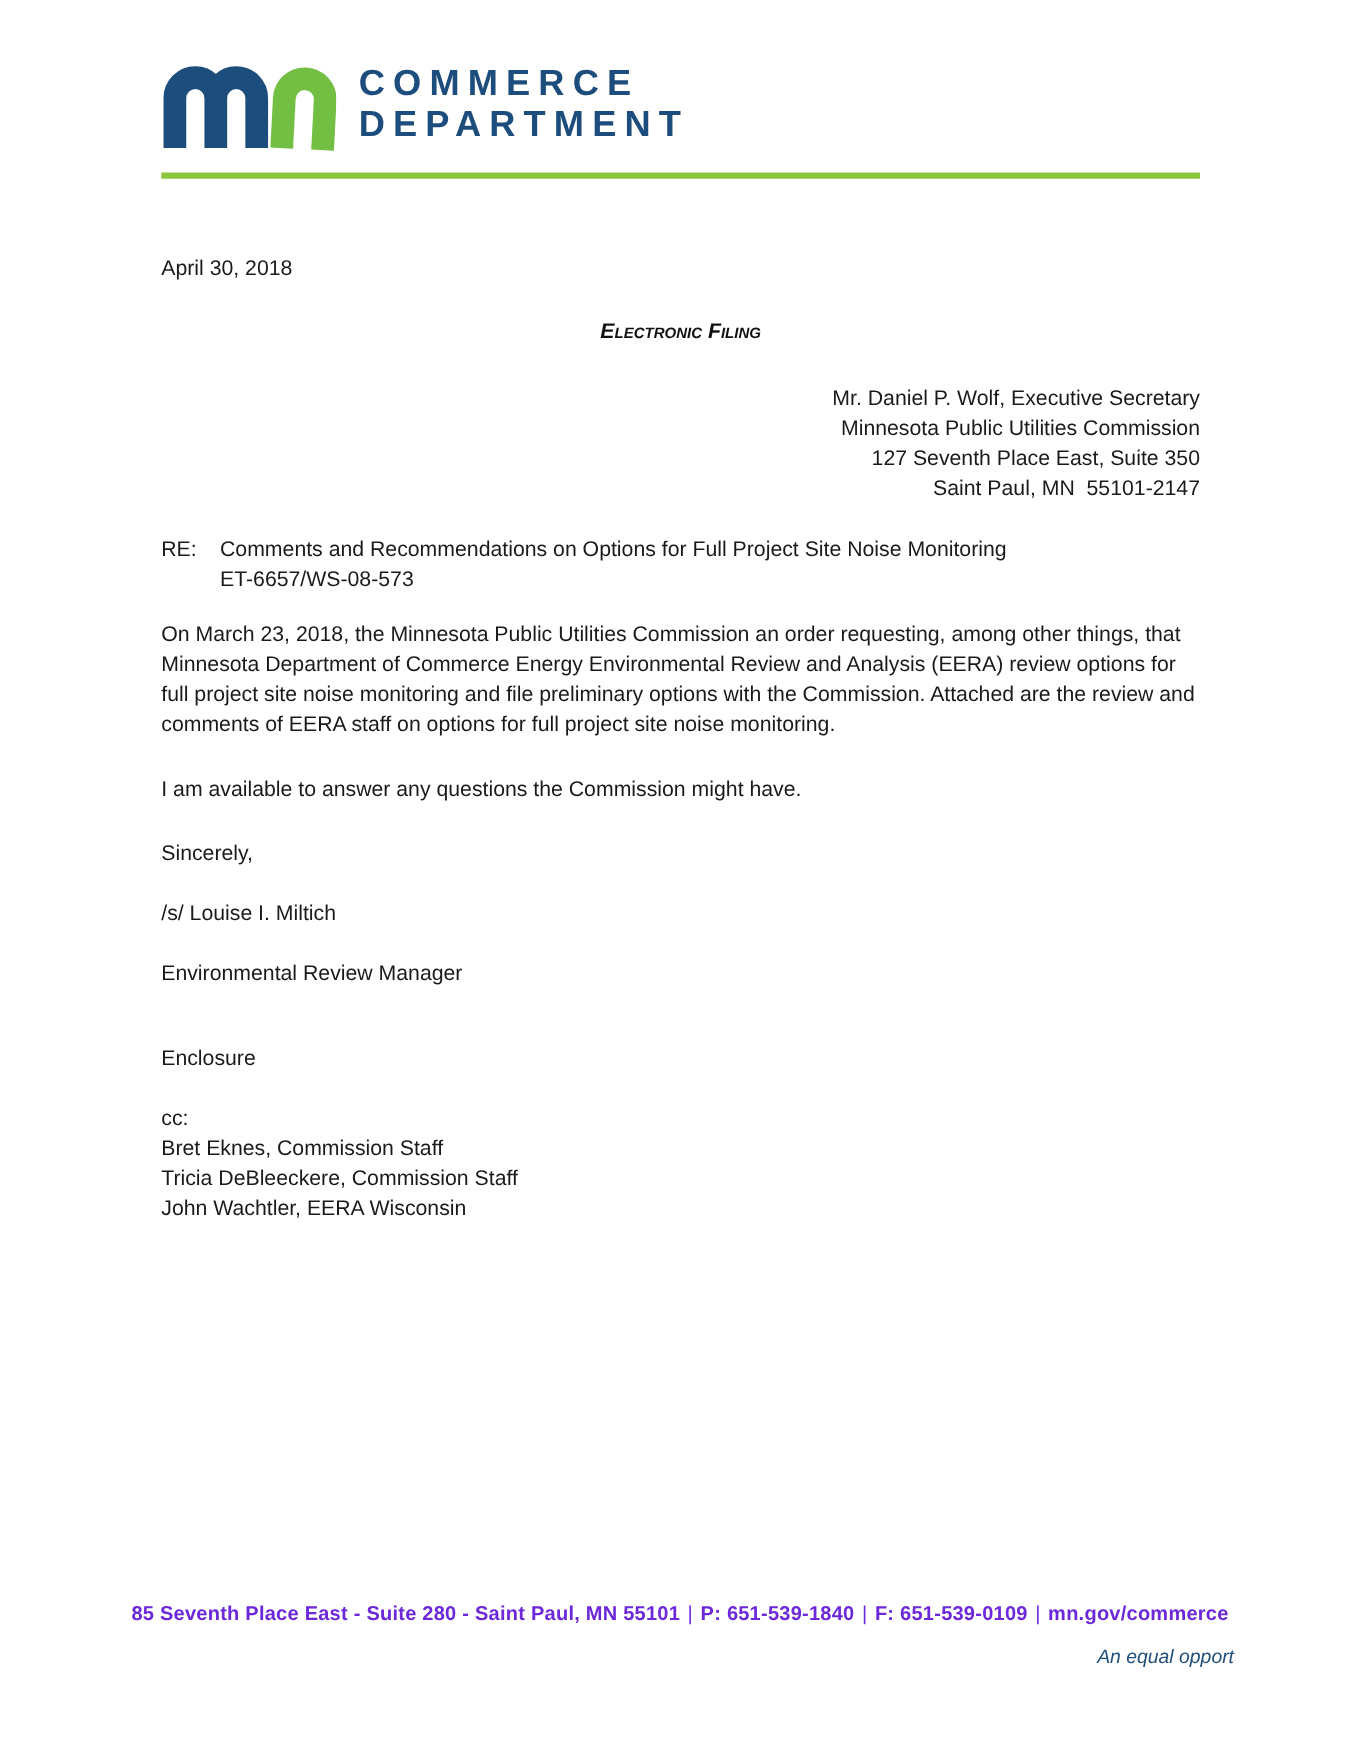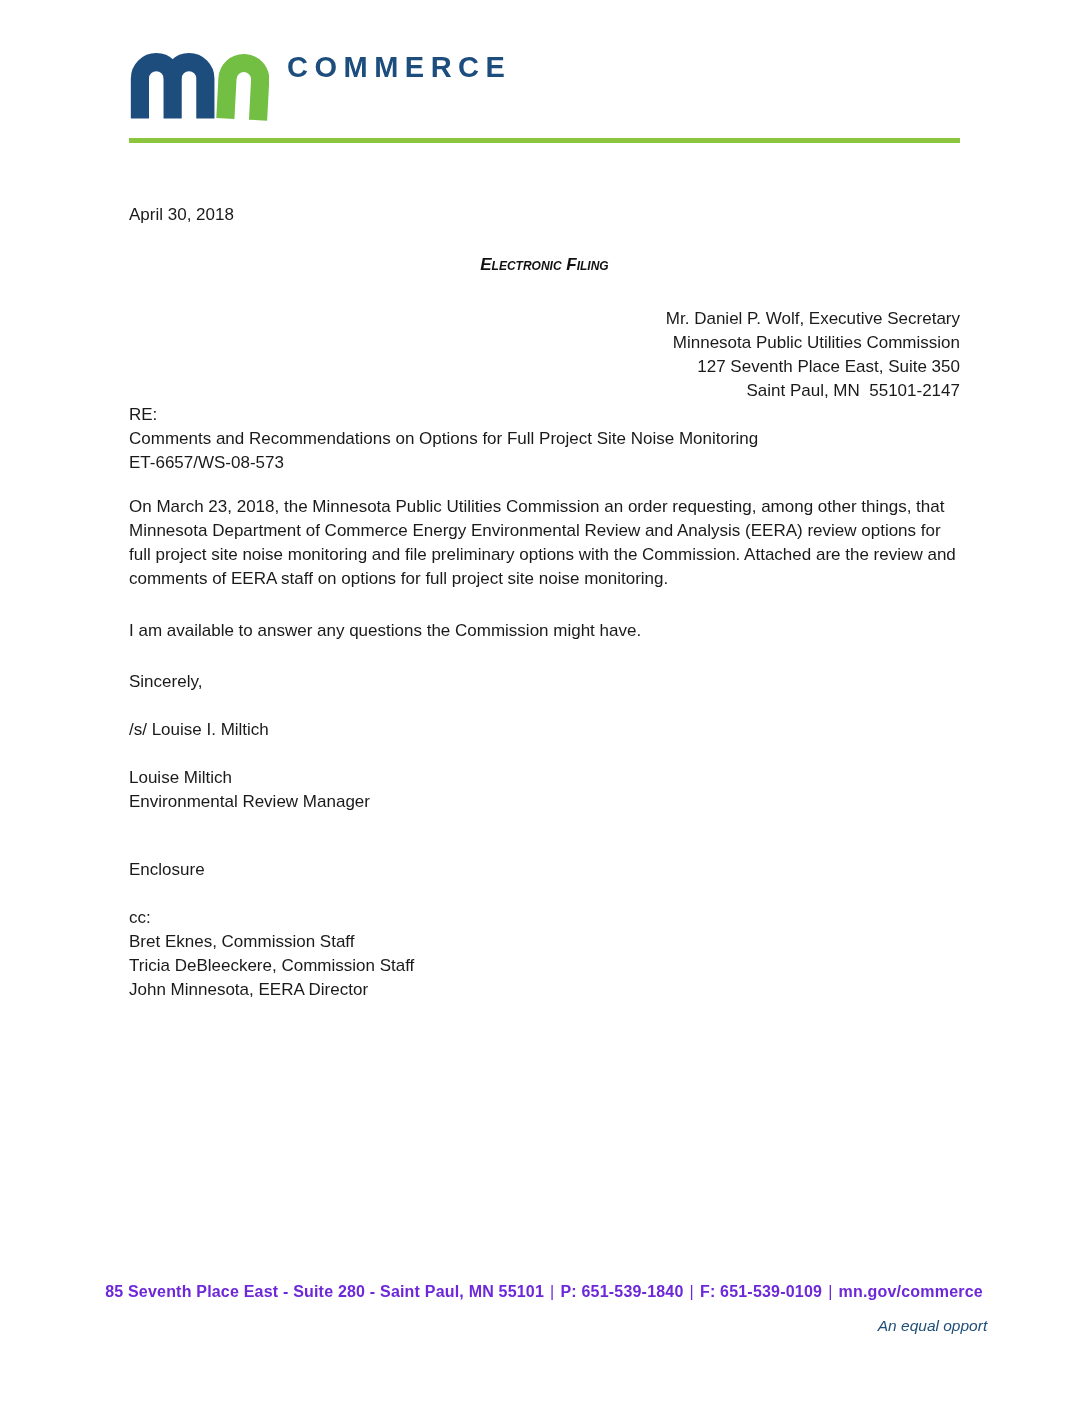--- a/index.html
+++ b/index.html
@@ -59,22 +59,22 @@
     margin-top: 26px;
     text-align: center;
     font-weight: bold;
     font-style: italic;
     font-variant-caps: small-caps;
     font-size: 17px;
     color: #111111;
   }
   .recipient { margin-top: 30px; text-align: right; }
   .re-block {
+    margin-top: 25px;
     display: flex;
-    flex-direction: column;
   }
   .re-label { width: 47px; flex: 0 0 auto; }
   .salutation { margin-top: 24px; }
   .para-1 { margin-top: 20px; }
   .para-2 { margin-top: 28px; }
   .closing { margin-top: 27px; }
   .signature { margin-top: 24px; }
   .signer { margin-top: 24px; }
   .enclosure { margin-top: 44px; }
   .cc-block {
@@ -117,20 +117,21 @@
   <div class="content">
 
     <div class="header">
       <svg class="logo-mark" viewBox="0 0 154 82" aria-hidden="true">
         <path d="M12 80 L12 36 A18 18 0 0 1 48 36 L48 80" fill="none" stroke="#1d4d7c" stroke-width="20"></path>
         <path d="M48 36 A18 18 0 0 1 84 36 L84 80" fill="none" stroke="#1d4d7c" stroke-width="20"></path>
         <path d="M106 80 L106 36 A18 18 0 0 1 142 36 L142 80" fill="none" stroke="#72bf44" stroke-width="20" transform="rotate(3 106 80)"></path>
       </svg>
       <div class="wordmark">
         <div>COMMERCE</div>
+        <div>DEPARTMENT</div>
       </div>
     </div>
     <hr class="header-rule" style="background:#8cc63f;">
 
     <div class="body-text">
       <div class="date line">April 30, 2018</div>
 
       <div class="efiling">Electronic Filing</div>
 
       <div class="recipient">
@@ -150,32 +151,31 @@
 
 
       <div class="para-1 line">On March 23, 2018, the Minnesota Public Utilities Commission an order requesting, among other things, that Minnesota Department of Commerce Energy Environmental Review and Analysis (EERA) review options for full project site noise monitoring and file preliminary options with the Commission. Attached are the review and comments of EERA staff on options for full project site noise monitoring.</div>
       <div class="para-2 line">I am available to answer any questions the Commission might have.</div>
 
       <div class="closing line">Sincerely,</div>
 
       <div class="signature line">/s/ Louise I. Miltich</div>
 
       <div class="signer">
-        <div class="line">Louise Miltich</div>
         <div class="line">Environmental Review Manager</div>
       </div>
 
       <div class="enclosure line">Enclosure</div>
 
       <div class="cc-block">
         <div class="cc-label">cc:</div>
         <div>
           <div class="line">Bret Eknes, Commission Staff</div>
           <div class="line">Tricia DeBleeckere, Commission Staff</div>
-          <div class="line">John Minnesota, EERA Director</div>
+          <div class="line">John Wachtler, EERA Wisconsin</div>
         </div>
       </div>
     </div>
   </div>
 
   <div class="footer-line1"><span>85 Seventh Place East - Suite 280 - Saint Paul, MN 55101</span><span class="sep">|</span><span>P:</span>&nbsp;<span>651-539-1840</span><span class="sep">|</span><span>F:</span>&nbsp;<span>651-539-0109</span><span class="sep">|</span><span>mn.gov/commerce</span></div>
   <div class="footer-line2">An equal opportunity employer</div>
 </div>
 
 </body></html>

